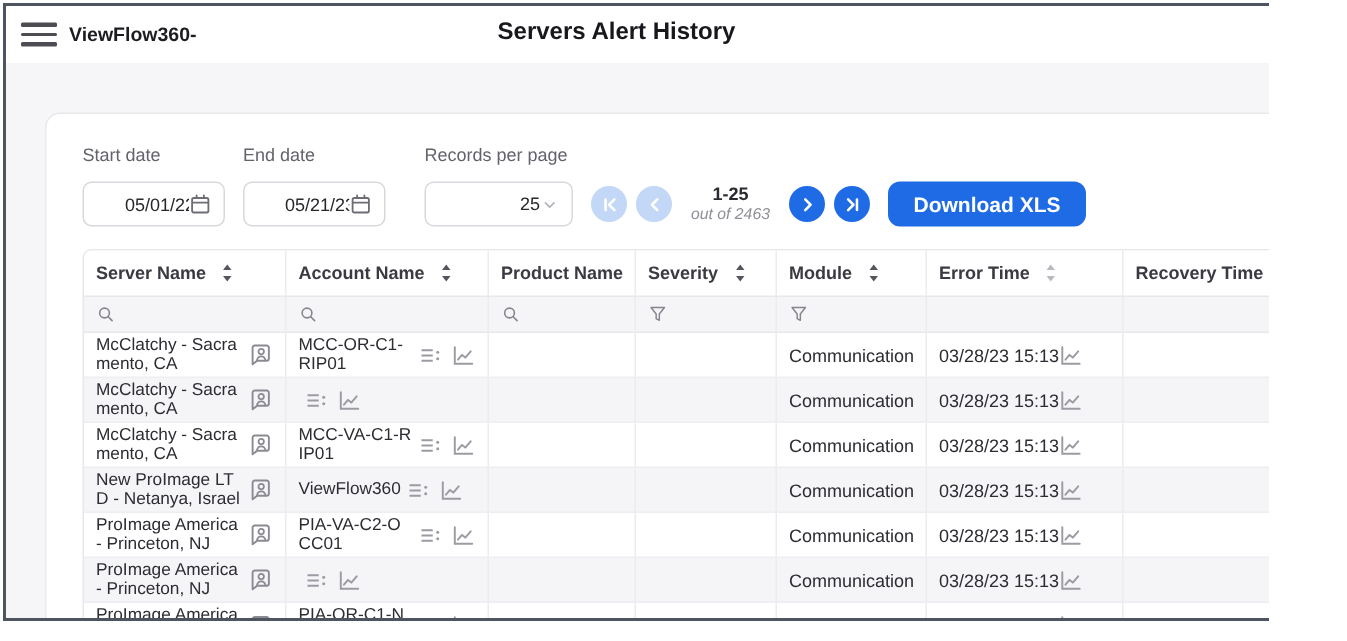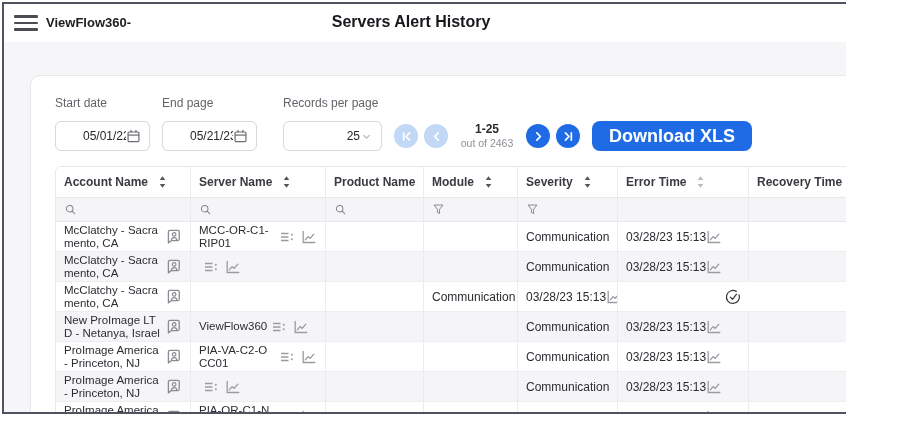--- a/index.html
+++ b/index.html
@@ -43,23 +43,23 @@
   .pager { display: flex; align-items: center; height: 30px; margin-left: 12px; }
   .pbtn { width: 24px; height: 24px; border-radius: 50%; border: none; padding: 0;
           display: flex; align-items: center; justify-content: center; color: #fff; cursor: pointer; }
   .pbtn svg { width: 15px; height: 15px; }
   .pbtn.disabled { background: #c3d7f7; }
   .pbtn.active { background: #1f6be6; }
   .pb-prev { margin-left: 6px; }
   .pb-last { margin-left: 6px; }
   .ptext { width: 62px; text-align: center; margin: 0 8px; line-height: 1.15; }
   .prange { font-size: 12px; font-weight: bold; color: #2a2a30; }
-  .ptotal { font-size: 10.5px; color: #8f8f98; }
+  .ptotal { font-size: 10.5px; color: #8f8f98; font-style: italic; }
   .download { height: 30px; margin-left: 12px; background: #1f6be6; color: #fff; border: none;
-              border-radius: 8px; font-size: 18px; font-weight: bold; padding: 0 17px;
+              border-radius: 8px; font-size: 14px; font-weight: bold; padding: 0 17px;
               font-family: "Liberation Sans", sans-serif; cursor: pointer; }
 
   
   .table { margin-top: 15px; width: 827px; border: 1px solid #e7e7ec; border-radius: 6px; overflow: hidden; }
   .tr { display: grid; grid-template-columns: 135px 135px 98px 94px 100px 131px 132px; }
   .c { border-right: 1px solid #ebebf0; padding: 0 8px; display: flex; align-items: center; overflow: hidden; }
   .c:last-child { border-right: none; gap: 42px; }
   .thead .tr { height: 31px; border-bottom: 1px solid #e7e7ec; background: #fff; }
   .th-label { font-size: 12px; font-weight: bold; color: #3a3a42; white-space: nowrap; }
   .sort { width: 9px; height: 14px; color: #55555e; margin-left: 10px; cursor: pointer; }
@@ -160,21 +160,21 @@
           <div class="fgroup g-start">
             <div class="flabel">Start date</div>
             <div class="finput">
               <input class="date-input" value="05/01/22" style="">
               <svg class="ic cal">
                   <use href="#i-calendar"></use>
                 </svg>
             </div>
           </div>
           <div class="fgroup g-end">
-            <div class="flabel">End page</div>
+            <div class="flabel">End date</div>
             <div class="finput">
               <input class="date-input" value="05/21/23" style="">
               <svg class="ic cal">
                   <use href="#i-calendar"></use>
                 </svg>
             </div>
           </div>
           <div class="fgroup g-rpp">
             <div class="flabel">Records per page</div>
             <div class="finput select">
@@ -212,48 +212,48 @@
             </button>
           </div>
 
           <button class="download">Download XLS</button>
         </div>
 
         <div class="table">
           <div class="thead">
             <div class="tr">
               <div class="c">
+                <span class="th-label">Server Name</span>
+                <svg class="ic sort">
+                    <use href="#i-sort"></use>
+                  </svg>
+              </div>
+              <div class="c">
                 <span class="th-label">Account Name</span>
                 <svg class="ic sort">
                     <use href="#i-sort"></use>
                   </svg>
               </div>
               <div class="c">
-                <span class="th-label">Server Name</span>
+                <span class="th-label">Product Name</span>
+
+              </div>
+              <div class="c">
+                <span class="th-label">Severity</span>
                 <svg class="ic sort">
                     <use href="#i-sort"></use>
                   </svg>
-              </div>
-              <div class="c">
-                <span class="th-label">Product Name</span>
-
               </div>
               <div class="c">
                 <span class="th-label">Module</span>
                 <svg class="ic sort">
                     <use href="#i-sort"></use>
                   </svg>
               </div>
               <div class="c">
-                <span class="th-label">Severity</span>
-                <svg class="ic sort">
-                    <use href="#i-sort"></use>
-                  </svg>
-              </div>
-              <div class="c">
                 <span class="th-label">Error Time</span>
                 <svg class="ic sort dim">
                     <use href="#i-sort"></use>
                   </svg>
               </div>
               <div class="c">
                 <span class="th-label">Recovery Time</span>
                 <svg class="ic sort">
                     <use href="#i-sort"></use>
                   </svg>
@@ -366,20 +366,31 @@
                 </div>
             </div>
 
             <div class="tr">
               <div class="c c-between">
                   <span class="cell-text">McClatchy - Sacramento, CA</span>
                   <svg class="ic acct-ic">
                     <use href="#i-contact"></use>
                   </svg>
                 </div>
+              <div class="c c-between">
+                  <span class="cell-text">MCC-VA-C1-RIP01</span>
+                  <span class="srv-icons">
+                    <svg class="ic row-ic">
+                      <use href="#i-list"></use>
+                    </svg>
+                    <svg class="ic row-ic">
+                      <use href="#i-chart"></use>
+                    </svg>
+                  </span>
+                </div>
               <div class="c"></div>
               <div class="c"></div>
               <div class="c">
                   <span class="plain">Communication</span>
                 </div>
               <div class="c c-between">
                   <span class="plain">03/28/23 15:13</span>
                   <svg class="ic row-ic">
                     <use href="#i-chart"></use>
                   </svg>

